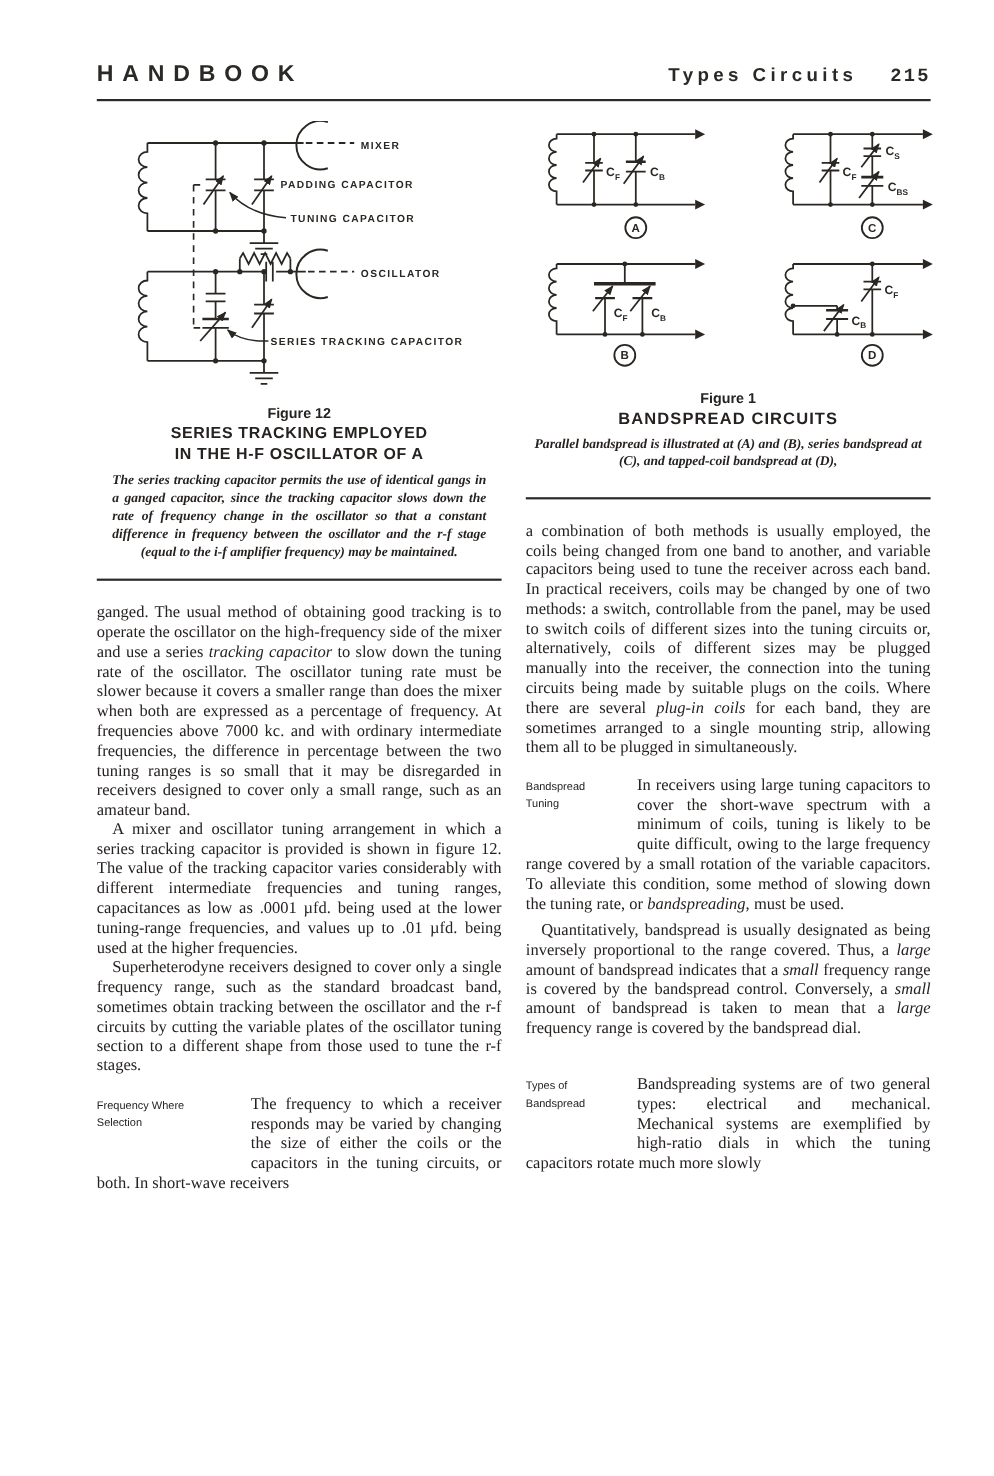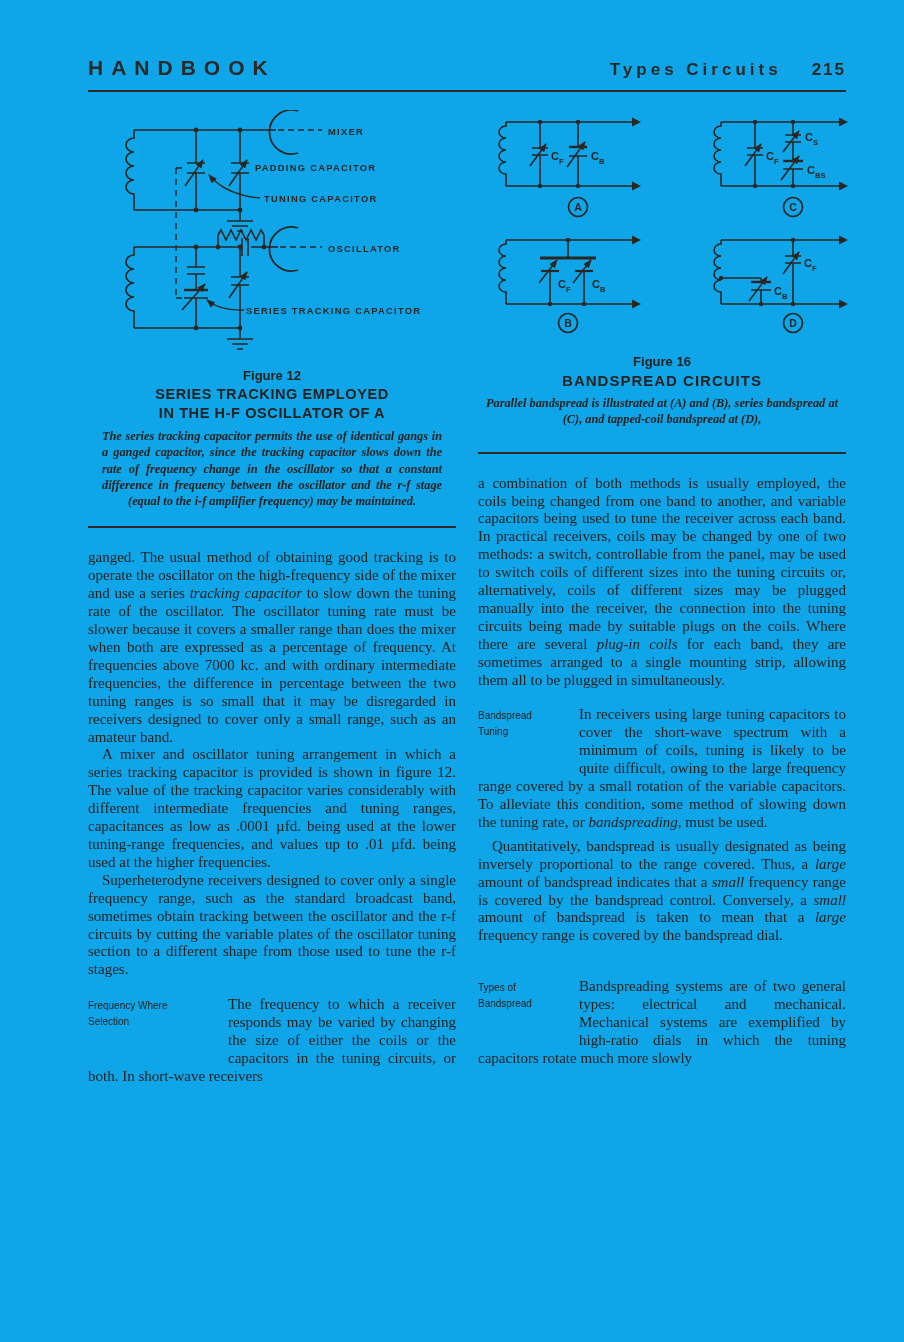--- a/index.html
+++ b/index.html
@@ -1,24 +1,24 @@
 <!DOCTYPE html>
 <html><head>
 <meta charset="utf-8">
 <style>
   html,body{margin:0;padding:0;}
   body{background:#e9e7e1;font-family:"Liberation Serif","DejaVu Serif",serif;}
-  .page{position:relative;width:904px;height:1342px;background:#0ea5e9;color:#262220;
+  .page{position:relative;width:904px;height:1342px;background:#ffffff;color:#262220;
         box-sizing:border-box;padding:56px 58px 0 88px;overflow:hidden;}
   
   .page-header{display:flex;justify-content:space-between;align-items:baseline;}
   .brand{font-family:"Liberation Sans",sans-serif;font-weight:bold;font-size:21px;letter-spacing:8px;color:#2b2926;}
   .chapter-group{display:flex;align-items:baseline;gap:30px;}
   .chapter{font-family:"Liberation Sans",sans-serif;font-weight:bold;font-size:17px;letter-spacing:4px;color:#2b2926;}
-  .pagenum{font-family:Liberation Sans, sans-serif;font-weight:bold;font-size:17px;letter-spacing:2px;color:#2b2926;}
+  .pagenum{font-family:Liberation Mono, monospace;font-weight:bold;font-size:17px;letter-spacing:2px;color:#2b2926;}
   .header-rule{border:0;border-top:2.6px solid #2b2926;margin:10px 0 0 0;}
   
   .columns{display:flex;gap:22px;margin-top:18px;}
   .col{width:368px;}
   
   figure{margin:0;}
   .fig-svg{display:block;}
   .schlabel text{font-family:"Liberation Sans",sans-serif;font-size:9.3px;letter-spacing:1.3px;font-weight:bold;fill:#2a2723;}
   .caplbl{font-family:"Liberation Sans",sans-serif;font-weight:bold;fill:#2a2723;}
   .fig-caption{display:block;margin:10px auto 0;width:348px;}
@@ -265,21 +265,21 @@
             <circle cx="90" cy="213" r="9.5" stroke="#2a2723" stroke-width="1.7" fill="none"></circle>
             <text class="caplbl" x="90" y="216.8" font-size="10.5" text-anchor="middle">B</text>
             <circle cx="315" cy="97" r="9.5" stroke="#2a2723" stroke-width="1.7" fill="none"></circle>
             <text class="caplbl" x="315" y="100.8" font-size="10.5" text-anchor="middle">C</text>
             <circle cx="315" cy="213" r="9.5" stroke="#2a2723" stroke-width="1.7" fill="none"></circle>
             <text class="caplbl" x="315" y="216.8" font-size="10.5" text-anchor="middle">D</text>
           </g>
         </svg>
 
         <figcaption class="fig-caption" style="margin-top:16px;width:360px;">
-          <div class="fig-num">Figure 16</div>
+          <div class="fig-num">Figure 1</div>
           <div class="fig-title" style="font-size:15px;letter-spacing:1px;">BANDSPREAD CIRCUITS</div>
           <p class="fig-body">Parallel bandspread is illustrated at (A) and (B), series bandspread at (C), and tapped-coil bandspread at (D),</p>
         </figcaption>
       </figure>
 
       <hr class="col-rule" style="margin-top:24px;">
 
       <div class="bodytext">
         <p><span>a combination of both methods is usually employed, the coils being changed from one band to another, and variable capacitors being used to tune the receiver across each band. In practical receivers, coils may be changed by one of two methods: a switch, controllable from the panel, may be used to switch coils of different sizes into the tuning circuits or, alternatively, coils of different sizes may be plugged manually into the receiver, the connection into the tuning circuits being made by suitable plugs on the coils. Where there are several </span><span class="it">plug-in coils</span><span> for each band, they are sometimes arranged to a single mounting strip, allowing them all to be plugged in simultaneously.</span></p>
 

